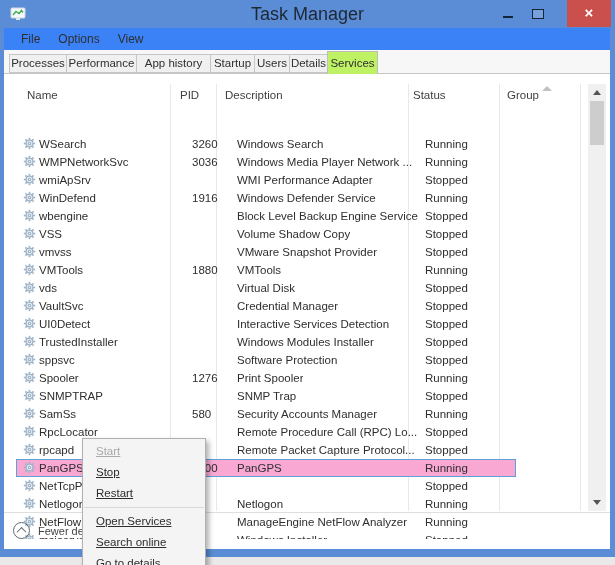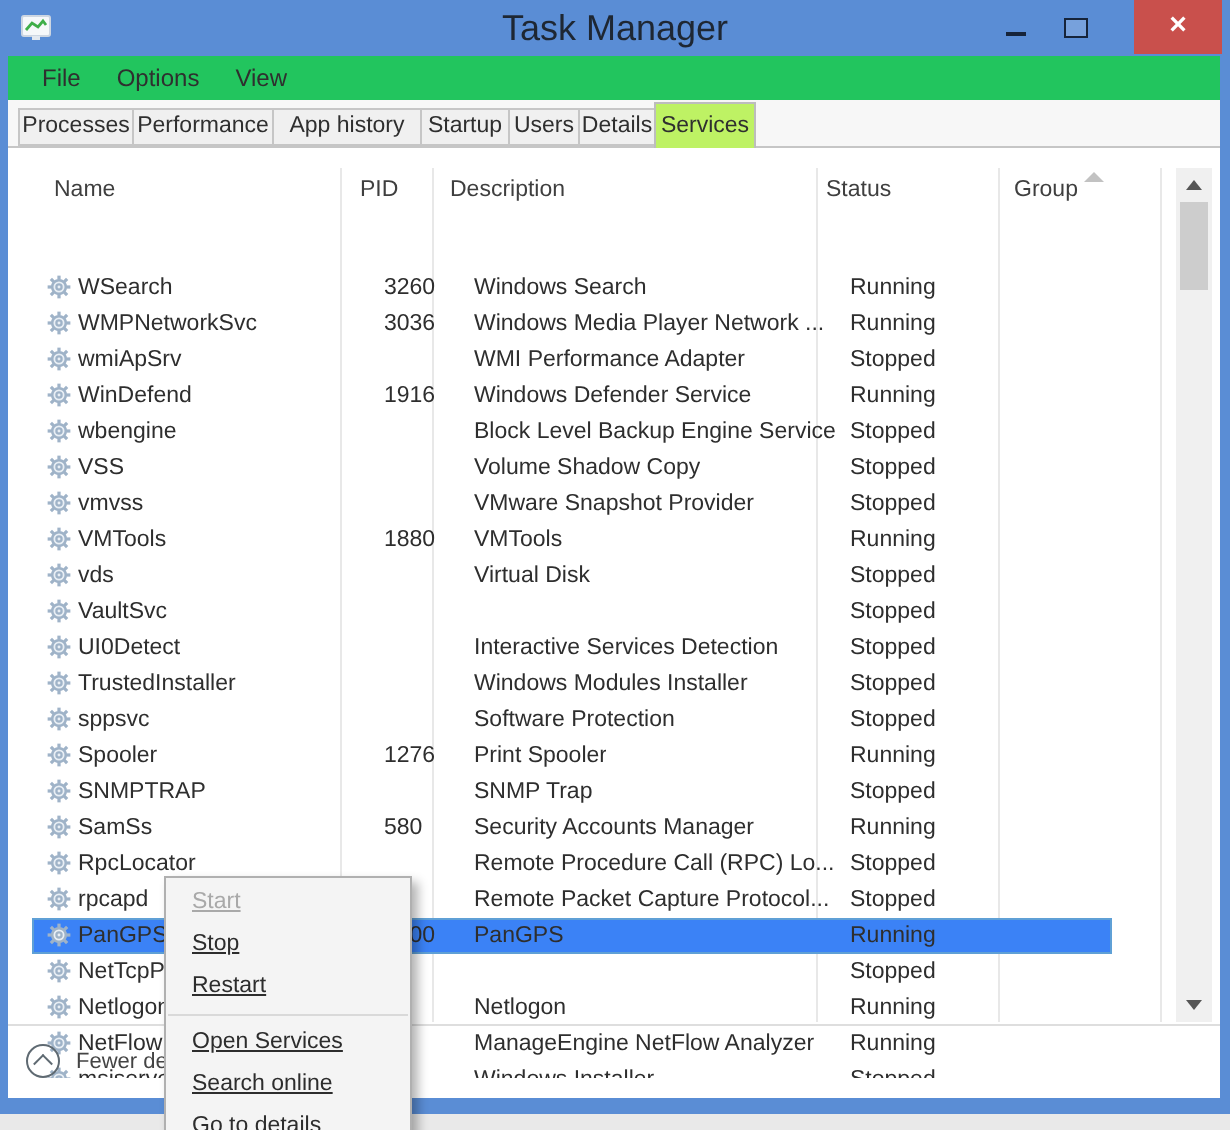--- a/index.html
+++ b/index.html
@@ -15,21 +15,21 @@
   .app-icon{position:absolute;left:10px;top:6px;width:16px;height:16px;}
   .title{position:absolute;left:0;right:0;text-align:center;font-size:18px;color:#1e2733;}
   .caption-buttons{position:absolute;right:4px;top:0;height:27px;display:flex;align-items:stretch;}
   .cap{width:30px;display:flex;align-items:center;justify-content:center;cursor:default;}
   .cap.close{width:44px;background:#c9504c;margin-left:14px;}
   .min-glyph{display:block;width:10px;height:0;border-bottom:2px solid #16243a;margin-top:6px;}
   .max-glyph{display:block;width:10px;height:8px;border:1.5px solid #16243a;background:rgba(255,255,255,.18);}
   .close-x{color:#fff;font-size:15px;font-weight:bold;line-height:1;margin-top:-2px;}
   
   .client{position:absolute;left:4px;right:5px;top:28px;bottom:8px;background:#fff;}
-  .menubar{position:absolute;left:0;top:0;right:0;height:22px;background:#22c55e;display:flex;align-items:center;padding-left:8px;box-sizing:border-box;}
+  .menubar{position:absolute;left:0;top:0;right:0;height:22px;background:#3b82f6;display:flex;align-items:center;padding-left:8px;box-sizing:border-box;}
   .menubar .mitem{font-size:12px;color:#2f2f2f;padding:0 9px;line-height:22px;}
   .tabbar{position:absolute;left:0;top:22px;right:0;height:24px;background:#f7f7f7;border-bottom:1px solid #c6c6c6;box-sizing:border-box;display:flex;align-items:flex-end;padding-left:5px;}
   .tab{box-sizing:border-box;height:19px;background:#f0f0f0;border:1px solid #c6c6c6;margin-left:-1px;
        font-size:11.5px;color:#2f2f2f;text-align:center;line-height:17px;}
   .tab:first-child{margin-left:0;}
   .tab:nth-child(1){width:58px}.tab:nth-child(2){width:71px}.tab:nth-child(3){width:75px}
   .tab:nth-child(4){width:45px}.tab:nth-child(5){width:36px}.tab:nth-child(6){width:39px}
   .tab:nth-child(7){width:51px}
   .tab.active{height:23px;background:#bef264;border:1px solid #bdbdbd;border-bottom:none;line-height:22px;margin-bottom:-1px;z-index:2;position:relative;}
   
@@ -38,21 +38,21 @@
   .sort-caret{position:absolute;left:538px;top:58px;width:0;height:0;
       border-left:5px solid transparent;border-right:5px solid transparent;border-bottom:5px solid #adadad;opacity:.75;}
   .rows{position:absolute;left:12px;top:79px;right:0;height:404px;overflow:hidden;margin-top:28px;}
   .row{position:relative;height:18px;font-size:11.5px;color:#2e2e2e;}
   .row .gear{position:absolute;left:7px;top:2px;width:13px;height:13px;}
   .row .c{position:absolute;top:0;line-height:18px;white-space:nowrap;}
   .row .name{left:23px;}
   .row .pid{left:176px;}
   .row .desc{left:221px;max-width:183px;overflow:hidden;}
   .row .status{left:409px;}
-  .row.selected{background:#3b82f6;outline:1px solid #5fa0d6;outline-offset:-1px;width:540px;}
+  .row.selected{background:#f9a8d4;outline:1px solid #5fa0d6;outline-offset:-1px;width:500px;}
   
   .scrollbar{position:absolute;left:584px;top:56px;width:18px;height:427px;background:#f0f0f0;}
   .sb-btn{position:absolute;left:0;width:18px;height:17px;display:flex;align-items:center;justify-content:center;background:#f0f0f0;}
   .sb-btn.up{top:0;} .sb-btn.down{bottom:0;}
   .tri-up{width:0;height:0;border-left:4px solid transparent;border-right:4px solid transparent;border-bottom:5px solid #555;}
   .tri-down{width:0;height:0;border-left:4px solid transparent;border-right:4px solid transparent;border-top:5px solid #555;}
   .sb-thumb{position:absolute;left:2px;top:17px;width:14px;height:44px;background:#cdcdcd;}
   
   .footer-sep{position:absolute;left:0;right:0;top:484px;height:1px;background:#dedede;}
   .fewer-btn{position:absolute;left:9px;top:494px;display:flex;align-items:center;gap:8px;cursor:default;}
@@ -333,20 +333,21 @@
           <line x1="4.8" y1="4.8" x2="3" y2="3"></line>
           <line x1="8" y1="3.5" x2="8" y2="1"></line>
           <line x1="11.2" y1="4.8" x2="13" y2="3"></line>
         </g>
         <circle cx="8" cy="8" r="4.2" fill="#e9eff5" stroke="#9fb3c8" stroke-width="1.6"></circle>
         <circle cx="8" cy="8" r="1.6" fill="none" stroke="#9fb3c8" stroke-width="1.4"></circle>
       </svg>
     </span>
     <span class="c name">VaultSvc</span>
     <span class="c pid"></span>
+    <span class="c desc">Credential Manager</span>
     <span class="c status">Stopped</span>
   </div>
         <div class="row">
     <span class="gear">
       <svg width="13" height="13" viewBox="0 0 16 16">
         <g stroke="#9fb3c8" stroke-width="2">
           <line x1="12.5" y1="8" x2="15" y2="8"></line>
           <line x1="11.2" y1="11.2" x2="13" y2="13"></line>
           <line x1="8" y1="12.5" x2="8" y2="15"></line>
           <line x1="4.8" y1="11.2" x2="3" y2="13"></line>

